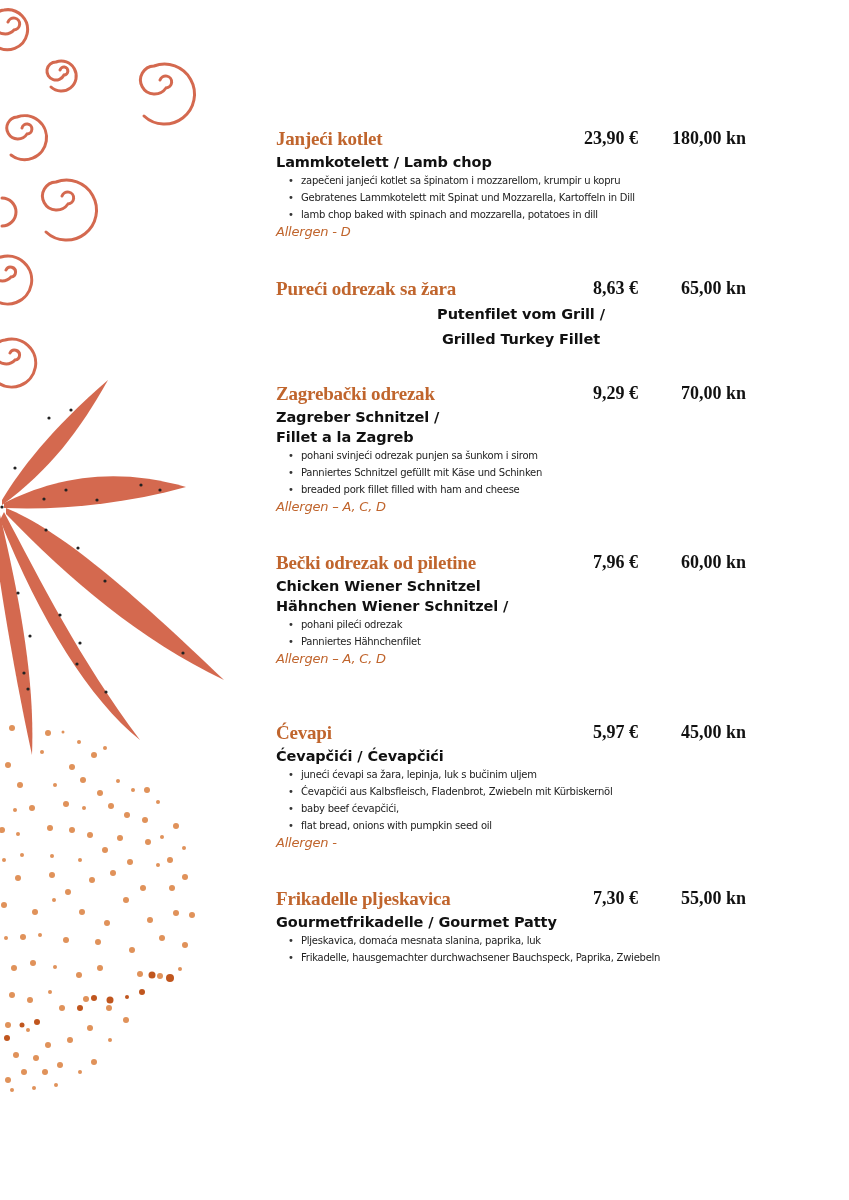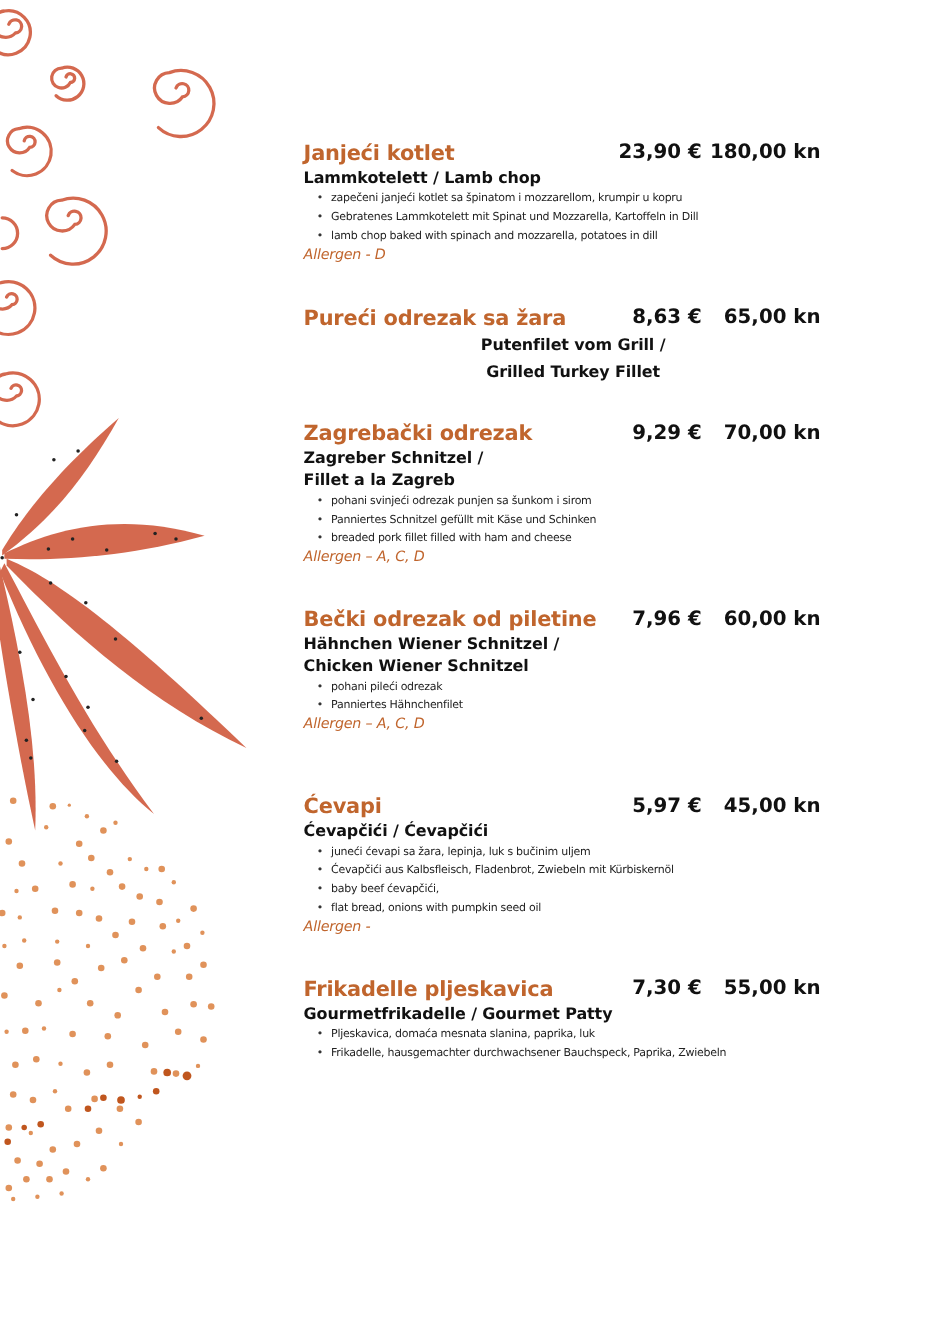--- a/index.html
+++ b/index.html
@@ -3,21 +3,21 @@
 <meta charset="utf-8">
 <style>
   html, body { margin:0; padding:0; }
   body {
     width:849px; height:1200px; background:#ffffff; position:relative; overflow:hidden;
     font-family:"DejaVu Sans", sans-serif; color:#111;
   }
   .deco { position:absolute; left:0; top:0; width:260px; height:1200px; }
   .menu { position:absolute; left:276px; top:128px; width:490px; }
   .item { position:absolute; left:0; width:490px; }
-  .head { position:relative; height:24px; }
+  .head { position:relative; height:24px;font-family:Liberation Serif, serif; }
   .title {
     position:absolute; left:0; top:0; font-size:19px; font-weight:bold; color:#c0652d;
     white-space:nowrap; letter-spacing:-0.2px;
   }
   .eur { position:absolute; right:128px; top:0; font-size:18px; font-weight:bold; color:#111; white-space:nowrap; }
   .kn { position:absolute; right:20px; top:0; font-size:18px; font-weight:bold; color:#111; white-space:nowrap; }
   .sub { font-size:14.5px; font-weight:bold; color:#111; line-height:20px; white-space:nowrap; letter-spacing:-0.1px; }
   .sub.loose { line-height:25px; }
   ul { margin:0; padding:0 0 0 12px; list-style:none; }
   li { font-size:10px; line-height:17px; color:#222; position:relative; padding-left:13px; letter-spacing:-0.25px; }
@@ -226,22 +226,22 @@
     </ul>
     <div class="allergen">Allergen – A, C, D</div>
   </div>
 
   <div class="item" style="top:424px;">
     <div class="head">
       <span class="title">Bečki odrezak od piletine</span>
       <span class="eur">7,96 €</span>
       <span class="kn">60,00 kn</span>
     </div>
+    <div class="sub">Chicken Wiener Schnitzel</div>
     <div class="sub">Hähnchen Wiener Schnitzel /</div>
-    <div class="sub">Chicken Wiener Schnitzel</div>
     <ul>
       <li>pohani pileći odrezak</li>
       <li>Panniertes Hähnchenfilet</li>
     </ul>
     <div class="allergen">Allergen – A, C, D</div>
   </div>
 
   <div class="item" style="top:594px;">
     <div class="head">
       <span class="title">Ćevapi</span>

